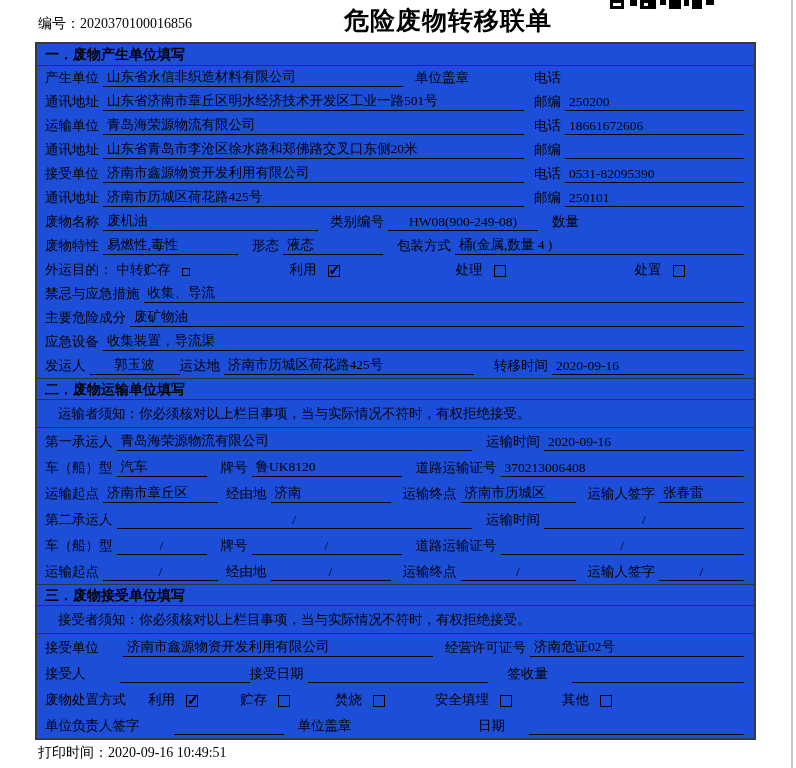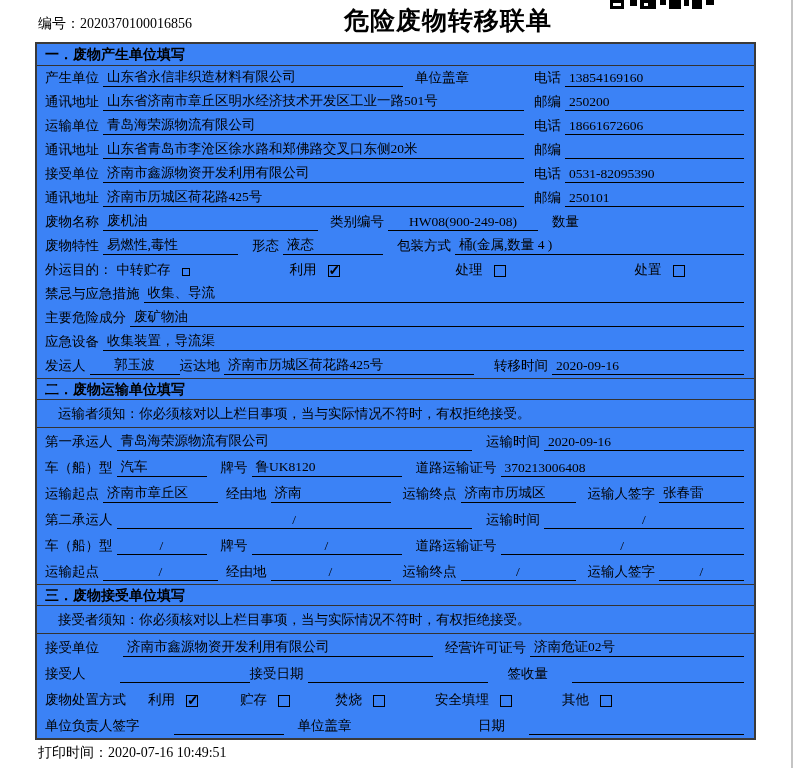--- a/index.html
+++ b/index.html
@@ -8,21 +8,21 @@
     width:796px; height:768px; background:#ffffff; color:#000;
     font-family:"Liberation Serif","DejaVu Serif",serif;
     position:relative; overflow:hidden; font-size:13.5px;
   }
   .page-edge { position:absolute; right:3px; top:0; width:2px; height:768px; background:#c4c4c4; }
   .doc-header { position:relative; height:42px; }
   .serial { position:absolute; left:38px; top:15px; font-size:14px; white-space:nowrap; }
   .doc-title { position:absolute; left:328px; top:4px; font-size:25px; font-weight:bold; white-space:nowrap; letter-spacing:1px;margin-left:16px; }
   .qr { position:absolute; left:610px; top:0; width:104px; height:10px; }
 
-  .sheet { position:absolute; left:35px; top:42px; width:721px; border:2px solid #3a3a3a; background:#3b82f6; }
+  .sheet { position:absolute; left:35px; top:42px; width:721px; border:2px solid #3a3a3a; background:#1d4ed8; }
   .sec-title { font-weight:bold; font-size:14px; height:22px; line-height:21px; padding:0 8px; border-bottom:1px solid #333; }
   .bt { border-top:1px solid #333; }
   .notice { font-size:13.5px; height:28px; line-height:27px; padding:0 21px; border-bottom:1px solid #333; }
 
   .row { display:flex; align-items:flex-end; height:24px; padding:0 10px 3px 8px; }
   .row.h26 { height:26px; }
   .lbl { white-space:nowrap; padding:0 4px 0 0; flex:0 0 auto; }
   .val { border-bottom:1px solid #000; padding:0 4px; white-space:nowrap; overflow:hidden; flex:0 0 auto; min-height:17px; }
   .fill { flex:1 1 auto; min-width:0; }
   .sp { flex:1 1 auto; }
@@ -68,21 +68,20 @@
 
   <div class="sec-title">一．废物产生单位填写</div>
 
   <div class="row">
     <span class="lbl">产生单位</span>
     <span class="val w300">山东省永信非织造材料有限公司</span>
     <span class="lbl ml12">单位盖章</span>
     <span class="sp"></span>
     <span class="rg">
       <span class="lbl">电话</span>
-      <span class="val fill">13854169160</span>
     </span>
   </div>
 
   <div class="row">
     <span class="lbl">通讯地址</span>
     <span class="val fill">山东省济南市章丘区明水经济技术开发区工业一路501号</span>
     <span class="rg ml8">
       <span class="lbl">邮编</span>
       <span class="val fill">250200</span>
     </span>
@@ -289,14 +288,14 @@
     <span class="lbl">单位负责人签字</span>
     <span class="val w110 ml30"></span>
     <span class="lbl ml14">单位盖章</span>
     <span class="sp"></span>
     <span class="lbl">日期</span>
     <span class="val w215 ml20"></span>
   </div>
 
 </div>
 
-<div class="footer">打印时间：2020-07-16 10:49:51</div>
+<div class="footer">打印时间：2020-09-16 10:49:51</div>
 <div class="page-edge"></div>
 
 </body></html>

